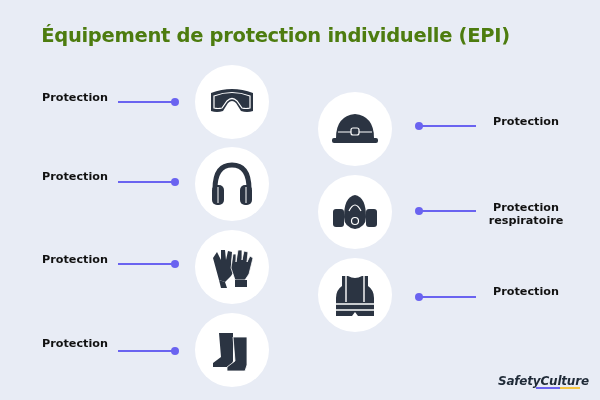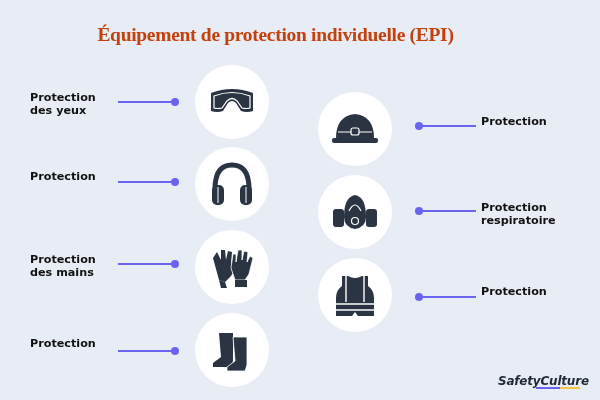--- a/index.html
+++ b/index.html
@@ -1,33 +1,32 @@
 <!DOCTYPE html>
 <html><head>
   <meta charset="utf-8">
   <style>
     html, body { margin:0; padding:0; }
     body { width:600px; height:400px; background:#e8ecf5; font-family:"DejaVu Sans", sans-serif; position:relative; overflow:hidden; color:#1f2a37; }
-    .title { position:absolute; left:0; top:24px; width:551px; text-align:center; font-weight:bold; font-size:19.5px; color:#c2410c; letter-spacing:-0.3px;font-family:Liberation Serif, serif; }
-    .label { position:absolute; font-weight:bold; font-size:11.2px; line-height:13px; color:#111; width:90px; }
+    .title { position:absolute; left:0; top:24px; width:551px; text-align:center; font-weight:bold; font-size:19.5px; color:#4d7c0f; letter-spacing:-0.3px; }
+    .label { position:absolute; font-weight:bold; font-size:11.2px; line-height:13px; text-align:center; color:#111; width:90px; }
     .line { position:absolute; height:2px; background:#6a63f0; }
     .dot { position:absolute; width:8px; height:8px; border-radius:50%; background:#6a63f0; }
     .circle { position:absolute; width:74px; height:74px; border-radius:50%; background:#ffffff; display:flex; align-items:center; justify-content:center; }
     .circle svg { width:50px; height:50px; }
     .logo { position:absolute; left:498px; top:374px; font-weight:bold; font-style:italic; font-size:12px; color:#1f2a37; letter-spacing:-0.2px; }
     .logo-bar { position:absolute; left:536px; top:387px; height:2px; width:44px; background:linear-gradient(90deg,#6a63f0 0 55%, #f5c542 55% 100%); }
   </style>
 </head>
 <body>
 
 <div class="title">Équipement de protection individuelle (EPI)</div>
 
 <div class="label" style="left:30px;top:91px;">
   <div>Protection</div>
-  <div>des yeux</div>
 </div>
 <div class="line" style="left:118px;top:101px;width:56px;"></div>
 <div class="dot" style="left:171px;top:98px;"></div>
 <div class="circle" style="left:195px;top:65px;">
   <svg viewBox="0 0 50 50">
     <path d="M4 16 Q25 8 46 16 L46 34 Q40 36 34 34 L29 26 Q25 22 21 26 L16 34 Q10 36 4 34 Z" fill="#2b3442"></path>
     <path d="M7 19 Q25 12 43 19 L43 31 Q39 32 35 31 L30 24 Q25 19 20 24 L15 31 Q11 32 7 31 Z" fill="none" stroke="#fff" stroke-width="1.2"></path>
   </svg>
 </div>
 
@@ -41,21 +40,20 @@
     <path d="M8 30 Q8 6 25 6 Q42 6 42 30" fill="none" stroke="#2b3442" stroke-width="5"></path>
     <rect x="5" y="26" width="12" height="20" rx="5" fill="#2b3442"></rect>
     <rect x="33" y="26" width="12" height="20" rx="5" fill="#2b3442"></rect>
     <line x1="11" y1="28" x2="11" y2="44" stroke="#fff" stroke-width="1"></line>
     <line x1="39" y1="28" x2="39" y2="44" stroke="#fff" stroke-width="1"></line>
   </svg>
 </div>
 
 <div class="label" style="left:30px;top:253px;">
   <div>Protection</div>
-  <div>des mains</div>
 </div>
 <div class="line" style="left:118px;top:263px;width:56px;"></div>
 <div class="dot" style="left:171px;top:260px;"></div>
 <div class="circle" style="left:195px;top:230px;">
   <svg viewBox="0 0 50 50">
     <path d="M6 16 L10 10 L14 18 L14 8 L18 8 L19 18 L21 9 L25 10 L24 22 L28 20 L30 24 L24 34 L18 40 L12 38 Z" fill="#2b3442"></path>
     <path d="M12 38 L18 40 L20 46 L14 46 Z" fill="#2b3442"></path>
     <path d="M24 26 L26 12 L29 12 L29 20 L31 8 L35 8 L35 18 L37 9 L41 10 L40 20 L43 14 L46 16 L42 32 L38 38 L28 38 Z" fill="#2b3442" stroke="#fff" stroke-width="0.8"></path>
     <rect x="28" y="38" width="12" height="7" fill="#2b3442"></rect>
   </svg>

